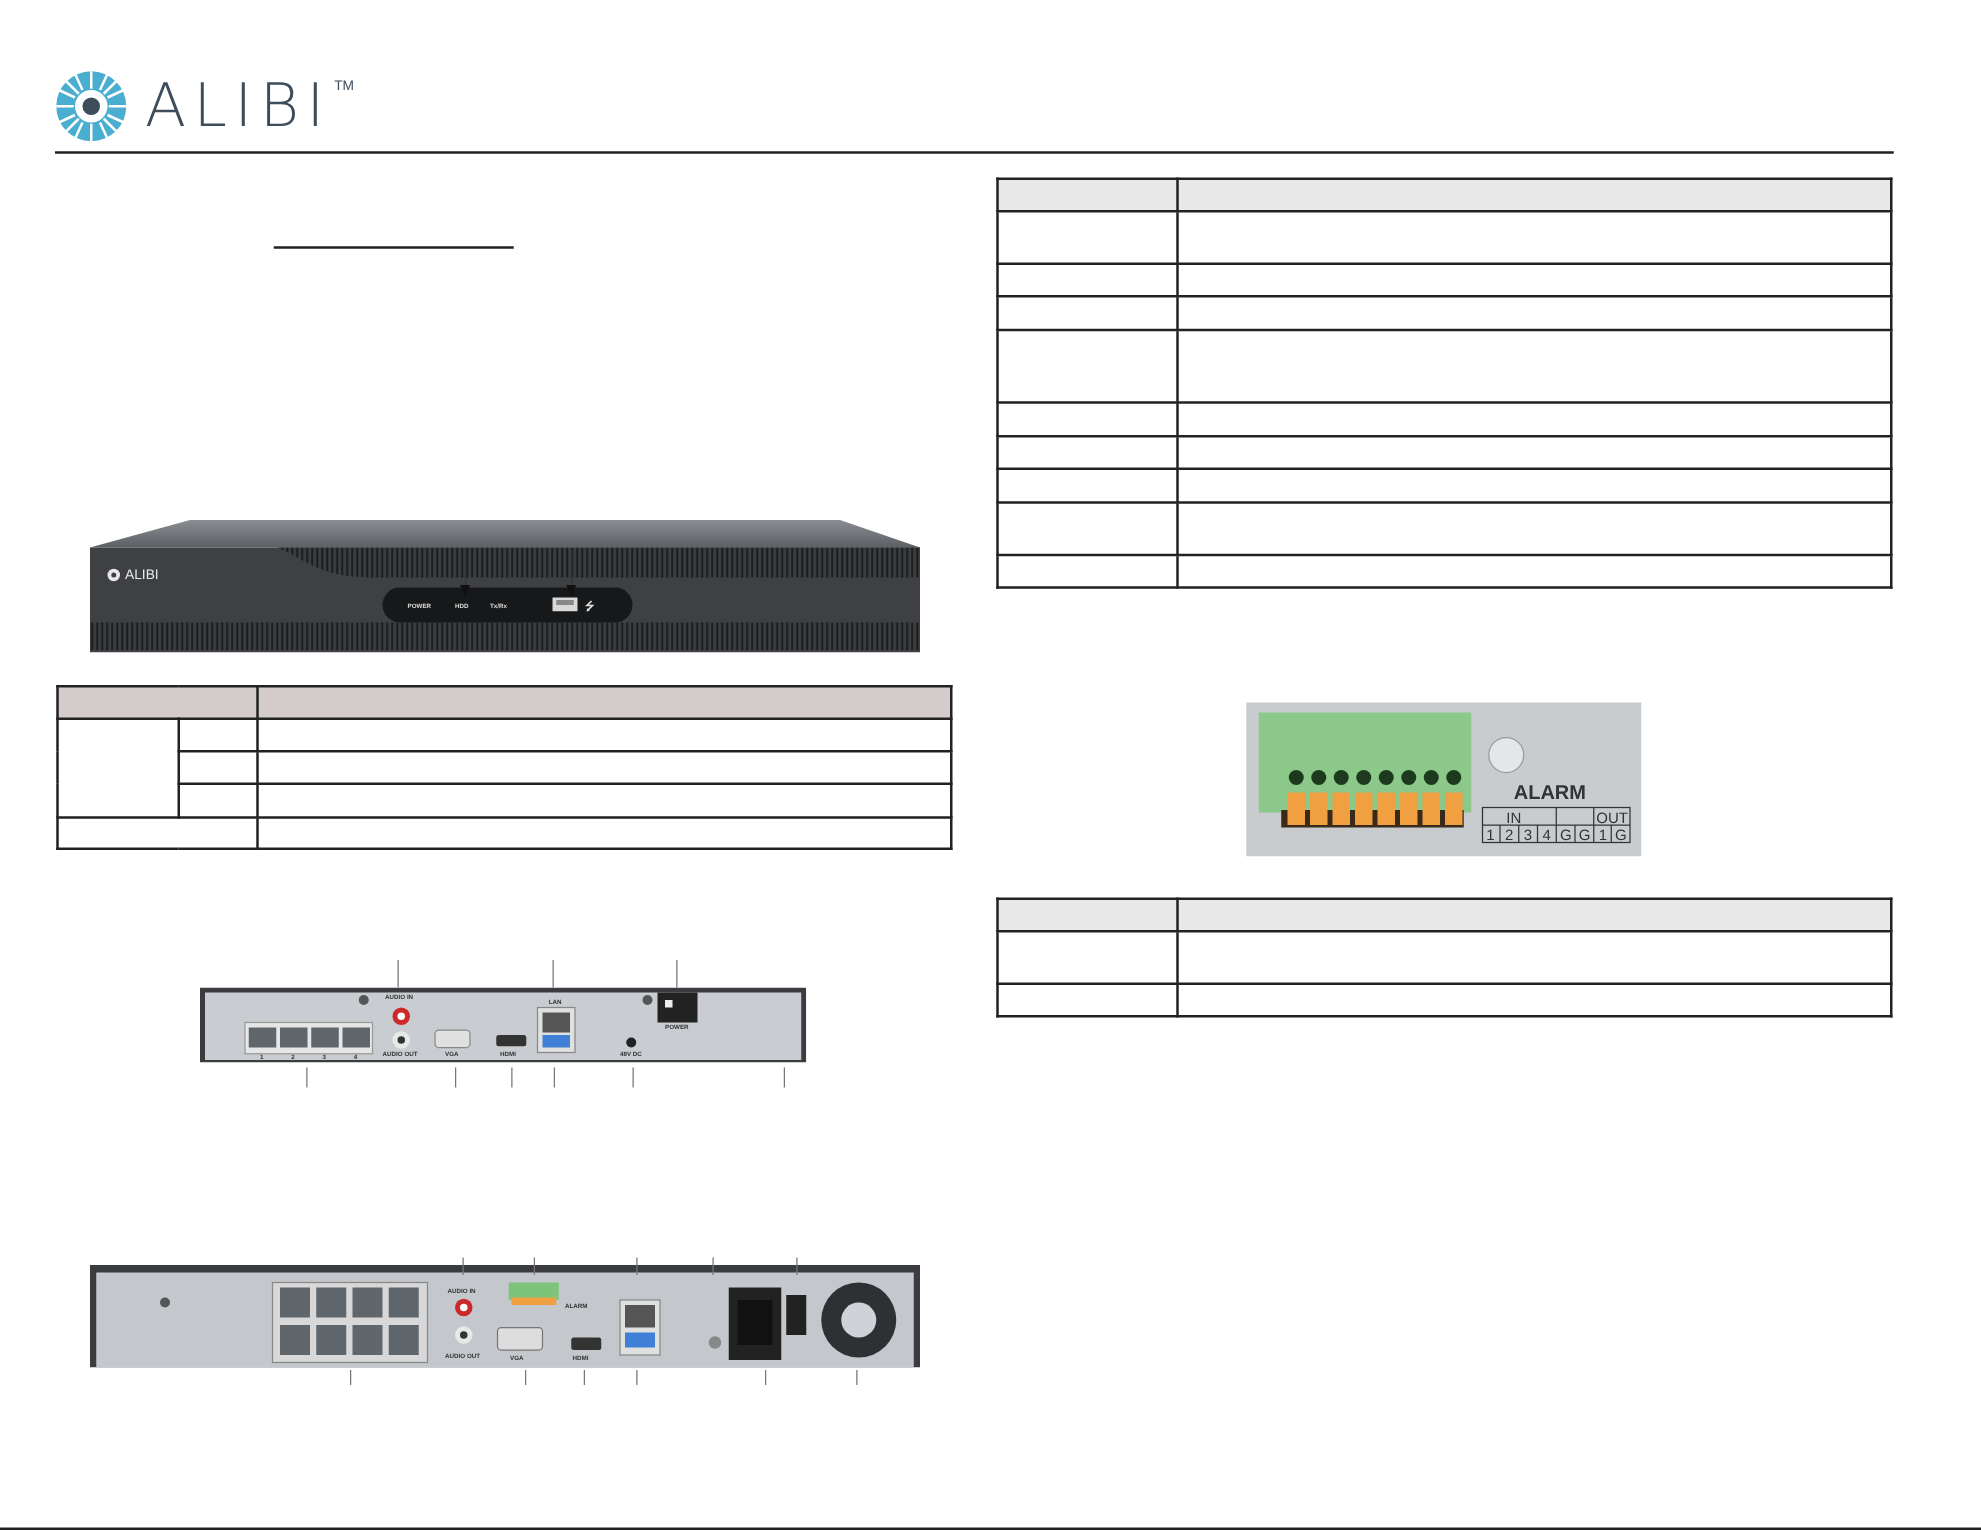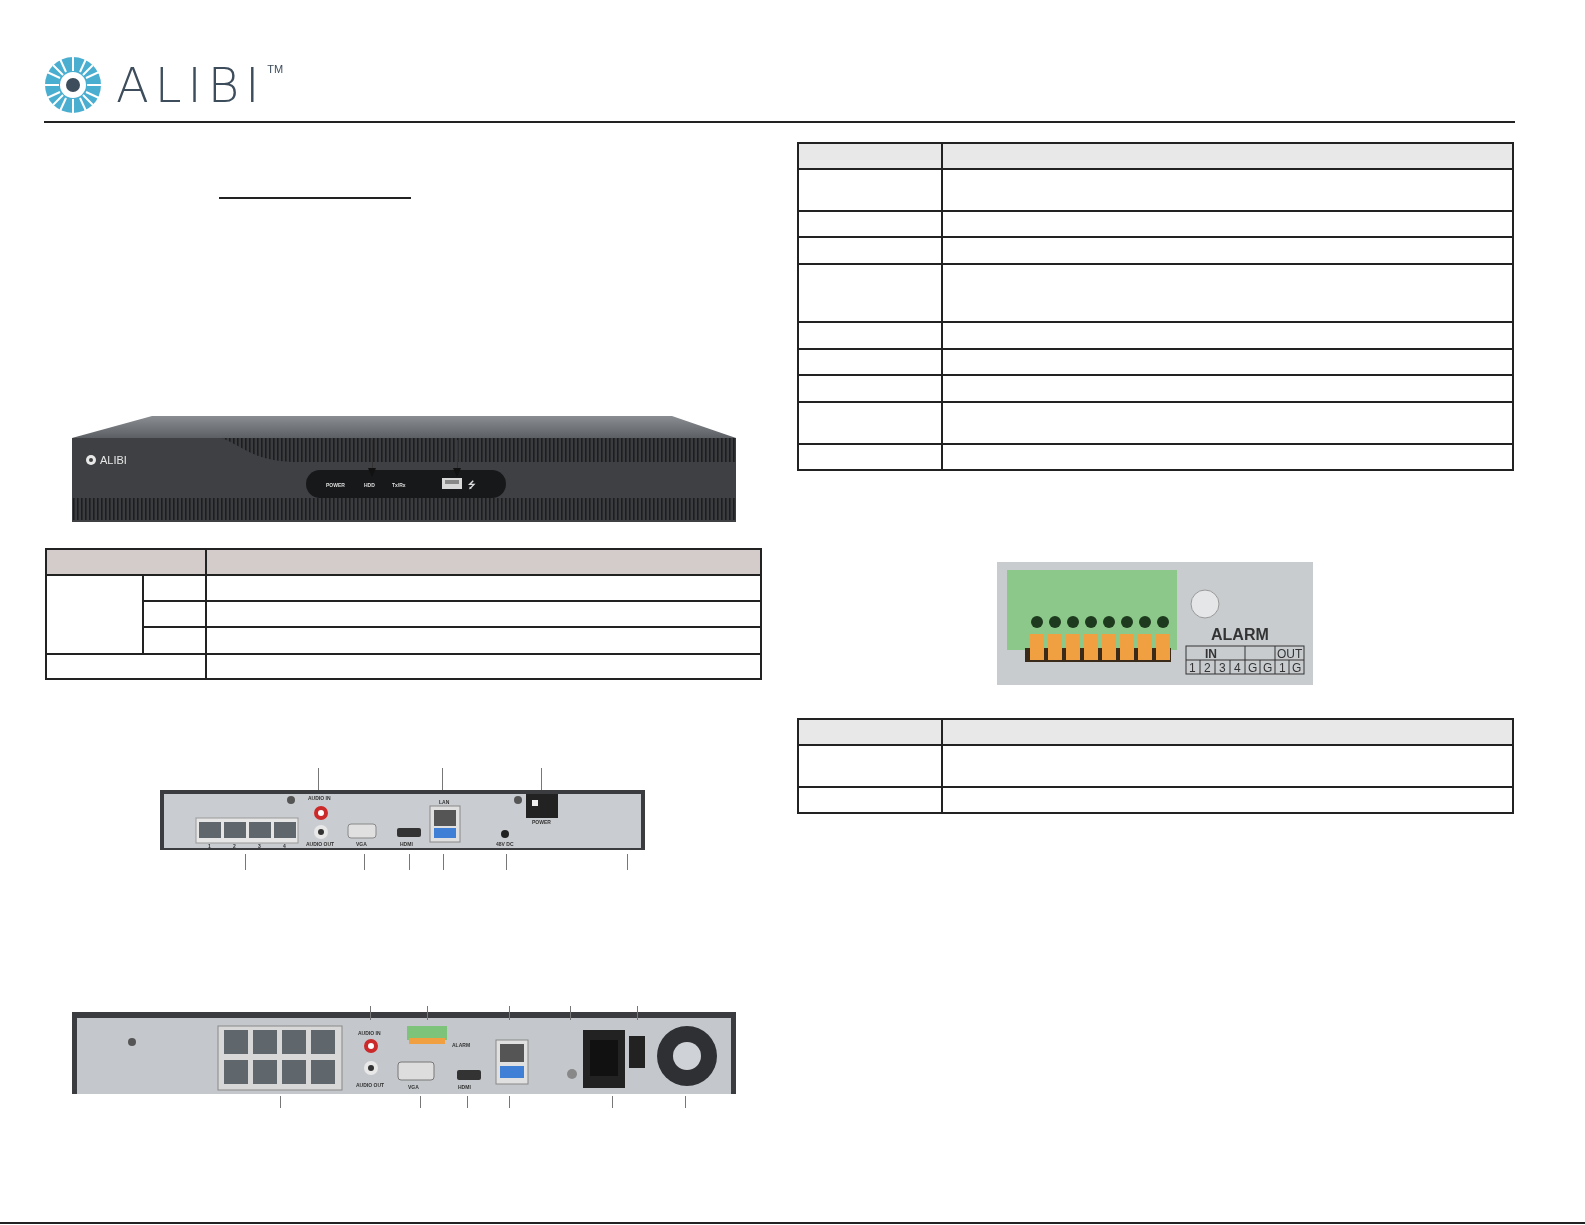--- a/index.html
+++ b/index.html
@@ -293,21 +293,21 @@
         <line x1="203" y1="98" x2="203" y2="112"></line>
         <line x1="218" y1="98" x2="218" y2="112"></line>
         <line x1="233" y1="98" x2="233" y2="112"></line>
         <line x1="248" y1="84" x2="248" y2="112"></line>
         <line x1="263" y1="98" x2="263" y2="112"></line>
         <line x1="278" y1="84" x2="278" y2="112"></line>
         <line x1="292" y1="98" x2="292" y2="112"></line>
       </g>
   </svg>
   <span class="lbl" style="left:214px; top:64px; font-size:16px; color:#333;">ALARM</span>
-  <span class="lbl" style="left:208px; top:85px; font-size:12px; font-weight:bold;">IN</span>
+  <span class="lbl" style="left:208px; top:85px; font-size:12px; font-weight:normal;">IN</span>
   <span class="lbl" style="left:280px; top:85px; font-size:12px; font-weight:normal;">OUT</span>
   <span class="lbl" style="left:192px; top:99px; font-size:12px; font-weight:normal;">1</span>
   <span class="lbl" style="left:207px; top:99px; font-size:12px; font-weight:normal;">2</span>
   <span class="lbl" style="left:222px; top:99px; font-size:12px; font-weight:normal;">3</span>
   <span class="lbl" style="left:237px; top:99px; font-size:12px; font-weight:normal;">4</span>
   <span class="lbl" style="left:251px; top:99px; font-size:12px; font-weight:normal;">G</span>
   <span class="lbl" style="left:266px; top:99px; font-size:12px; font-weight:normal;">G</span>
   <span class="lbl" style="left:282px; top:99px; font-size:12px; font-weight:normal;">1</span>
   <span class="lbl" style="left:295px; top:99px; font-size:12px; font-weight:normal;">G</span>
 </div>

